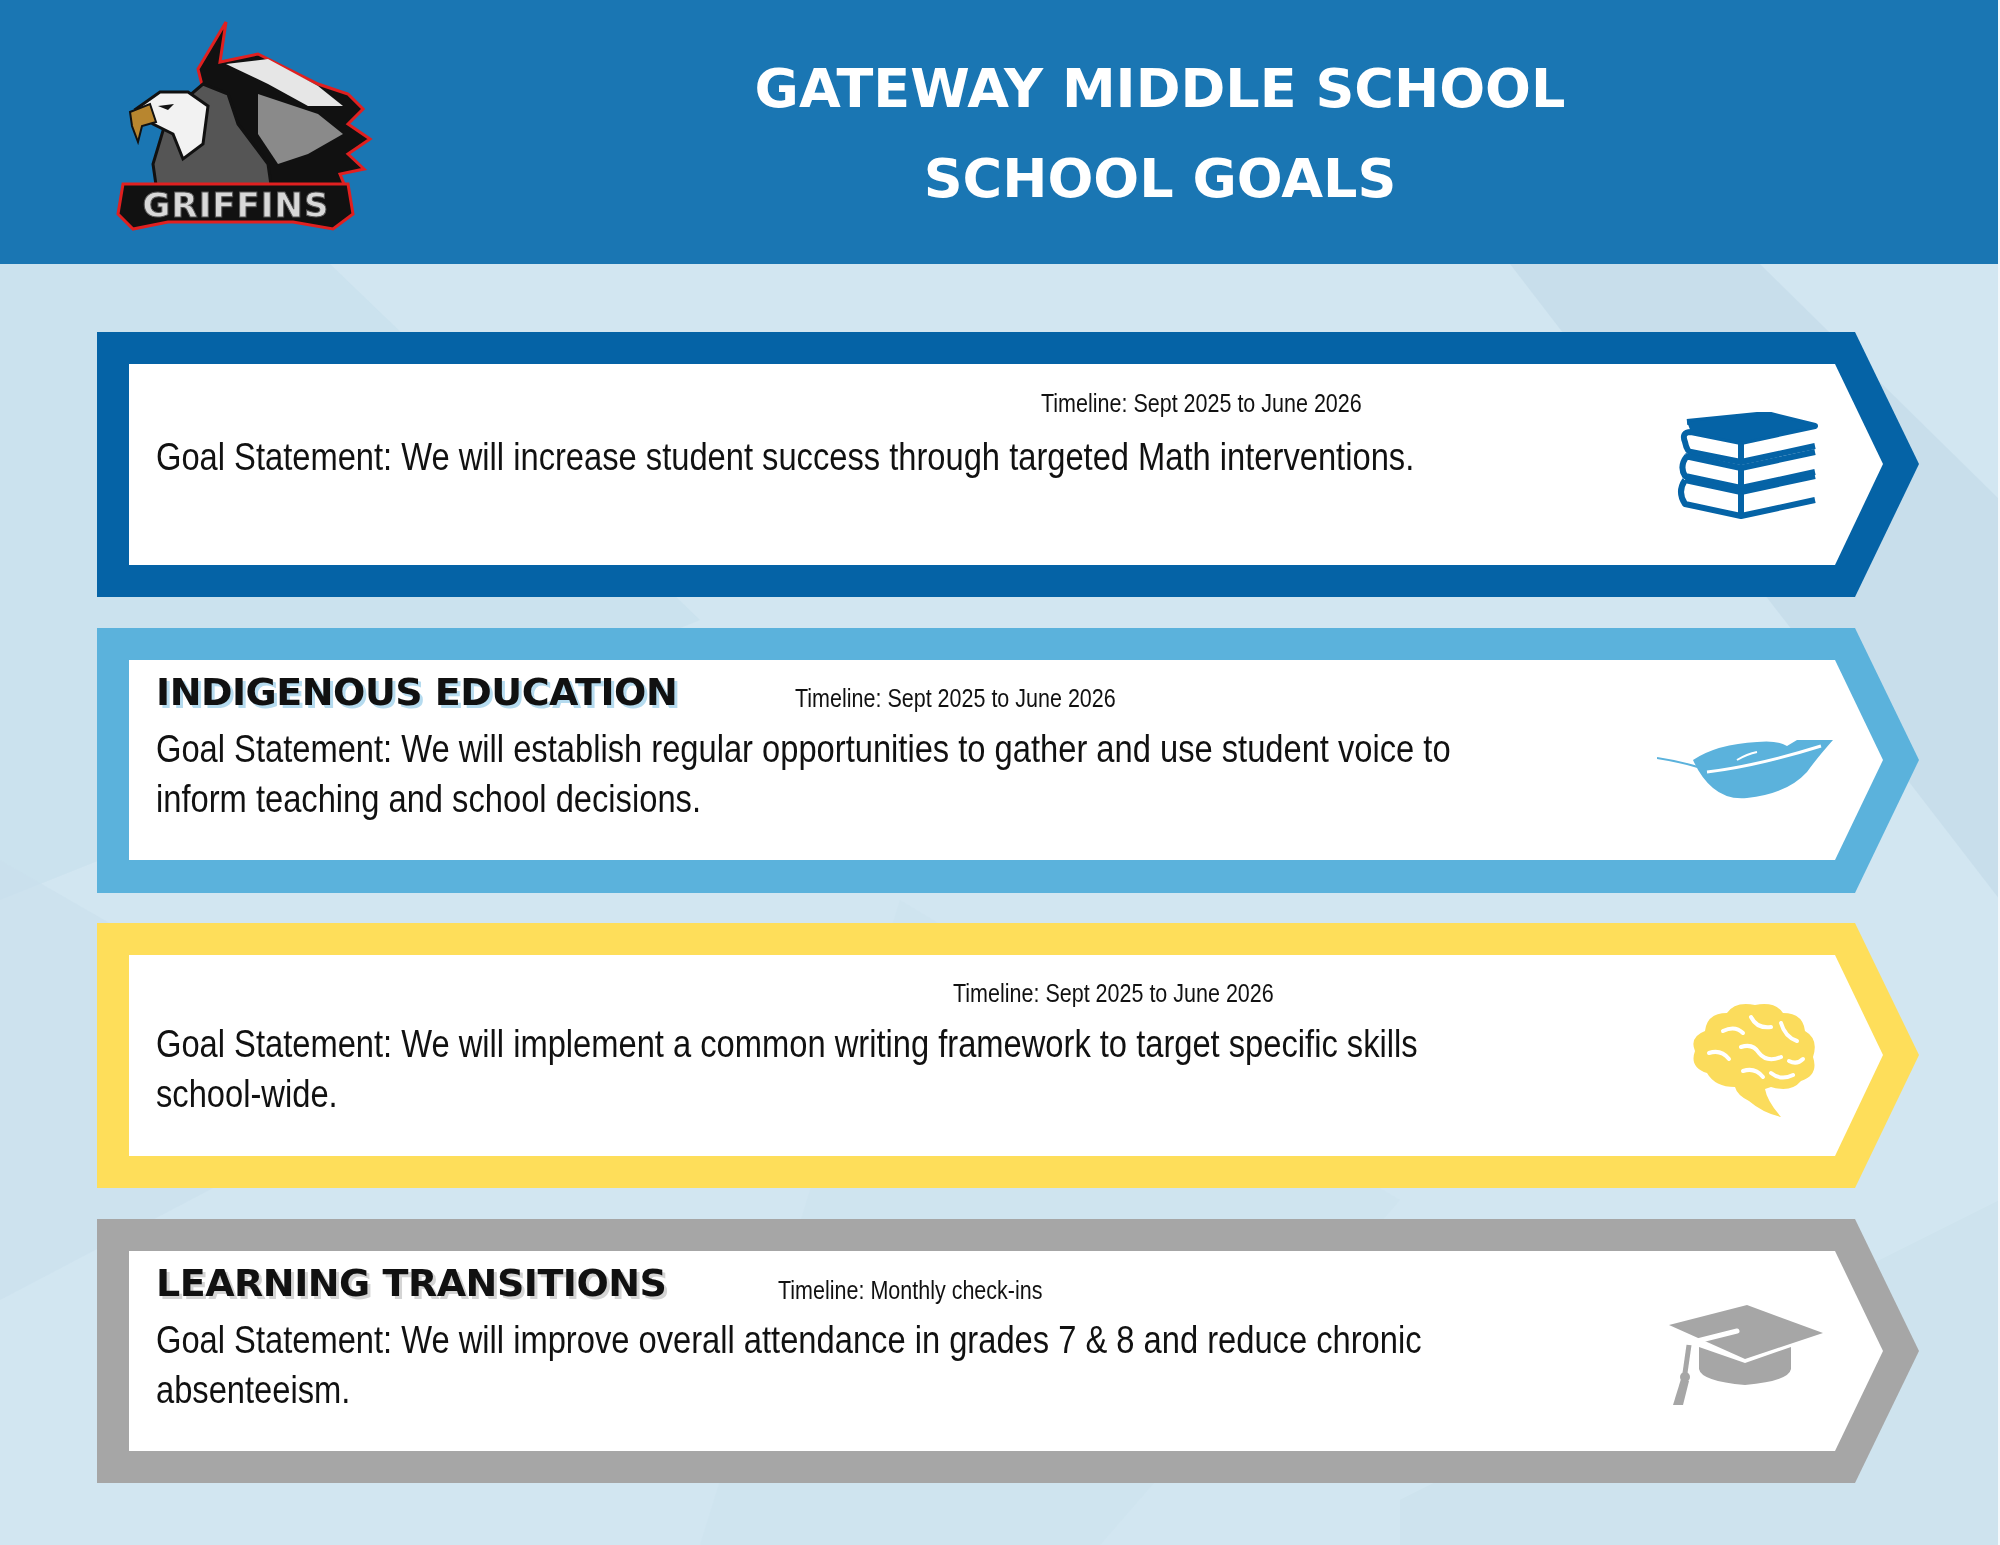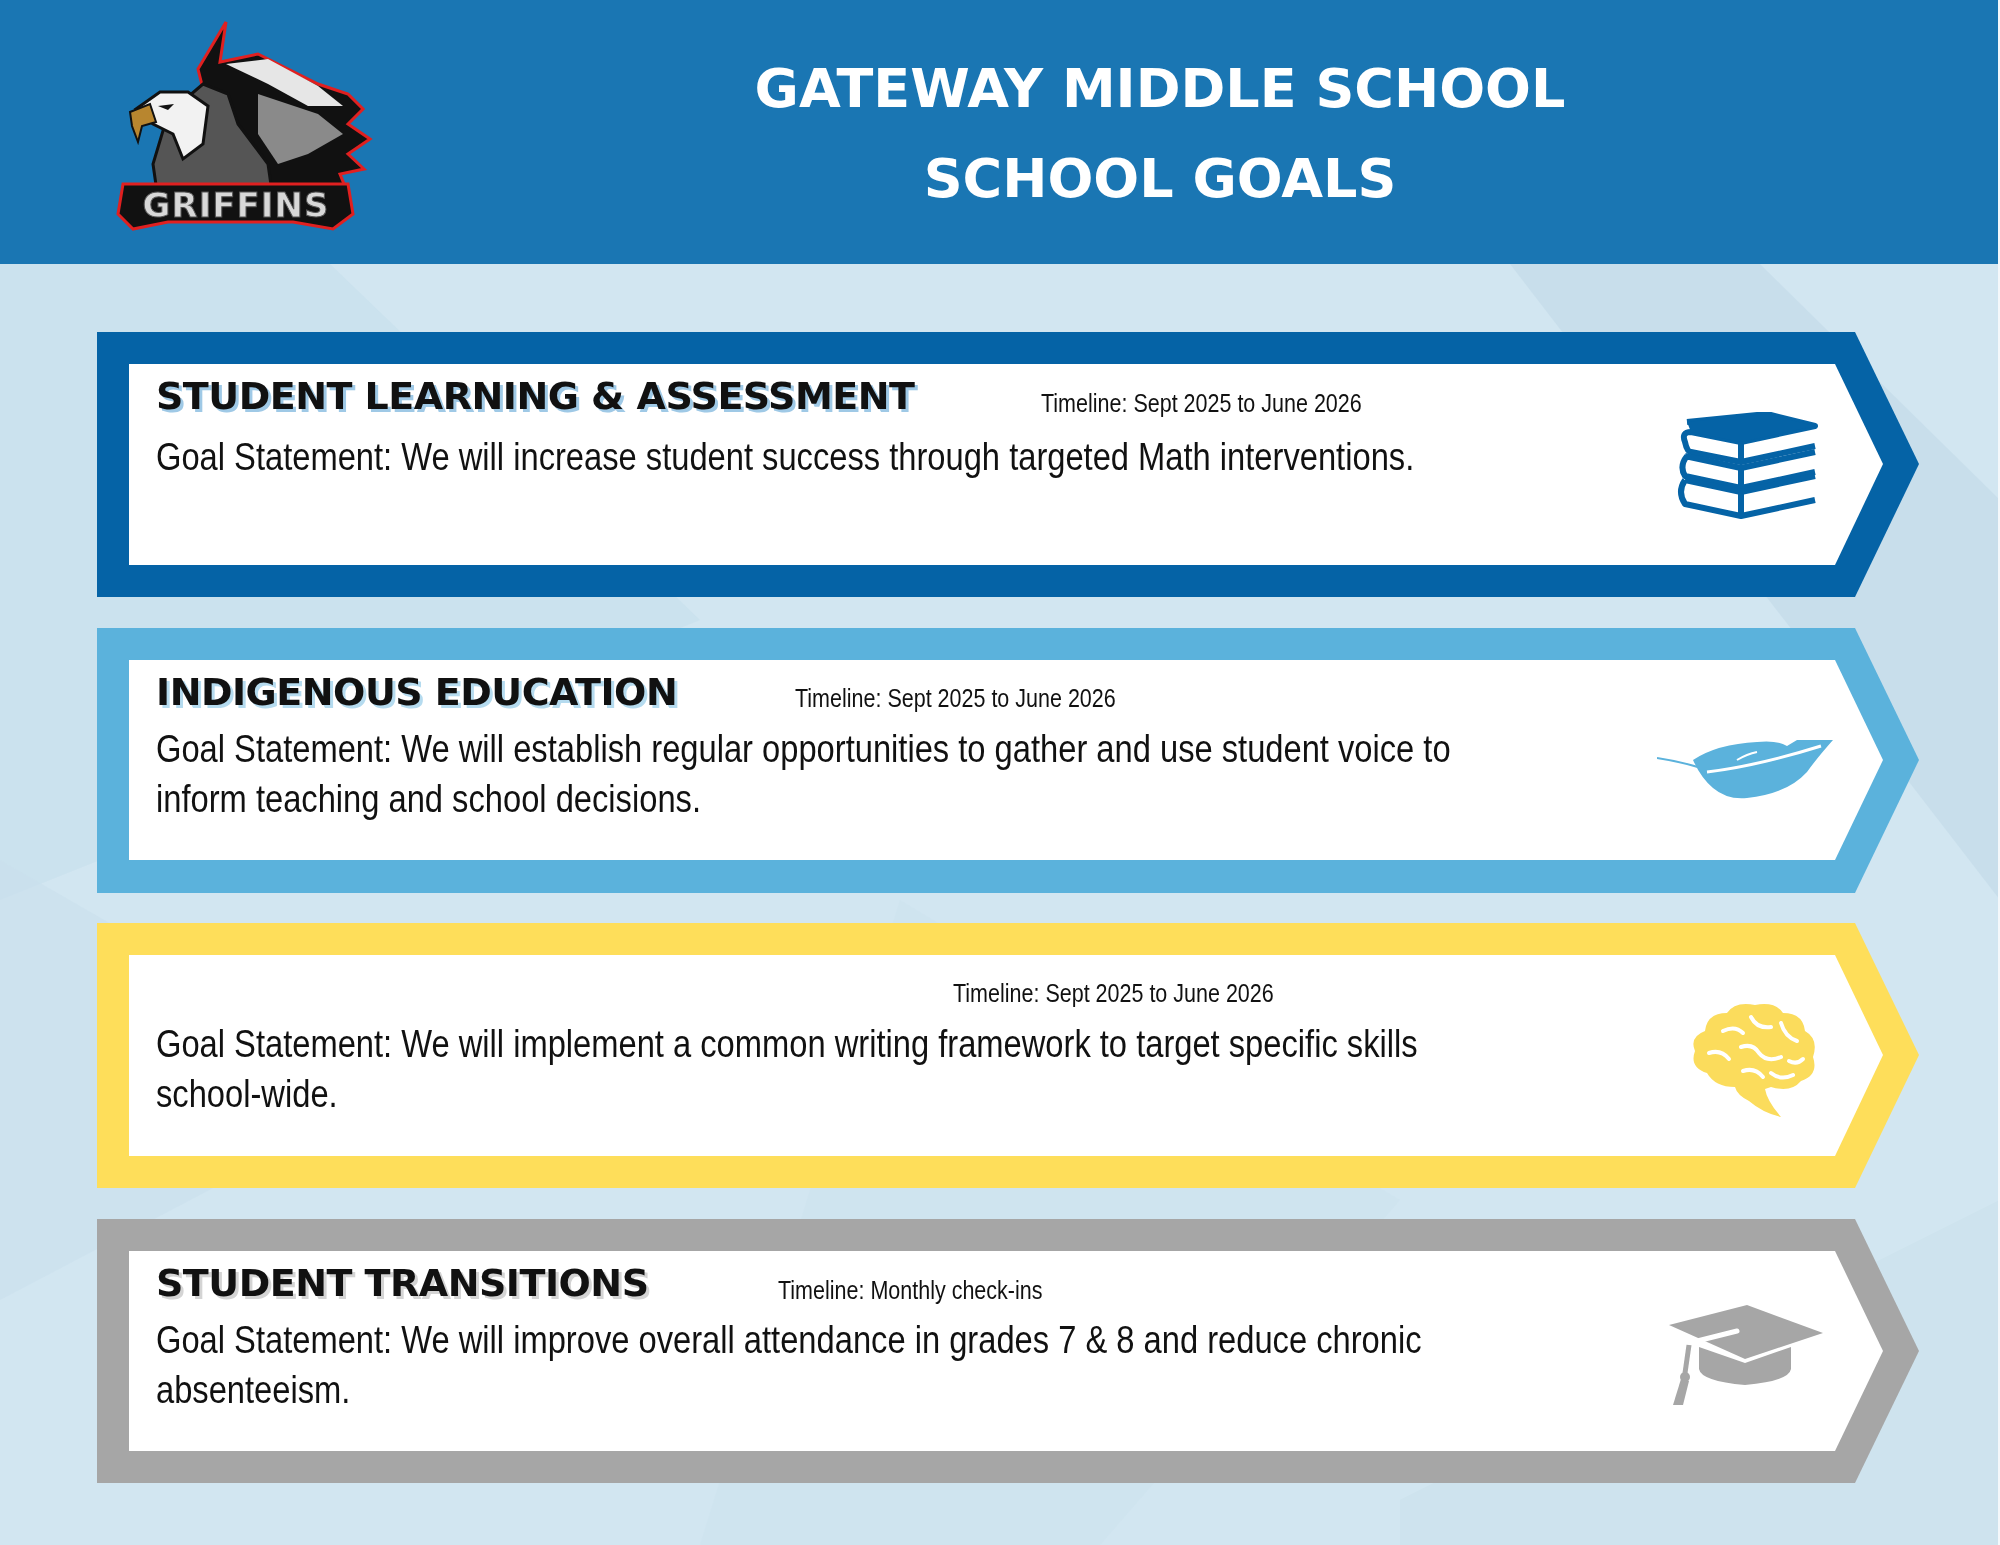--- a/index.html
+++ b/index.html
@@ -79,21 +79,20 @@
 <div class="title">
   <div>GATEWAY MIDDLE SCHOOL</div>
   <div>SCHOOL GOALS</div>
 </div>
 
 <div class="goal" style="top:332px;">
   <svg class="frame" viewBox="0 0 1822 265">
     <polygon points="0,0 1758,0 1822,132 1758,265 0,265" fill="#0563a6"></polygon>
     <polygon points="32,32 1738,32 1786,132 1738,233 32,233" fill="#ffffff"></polygon>
   </svg>
-  <div class="goal-heading" style="text-shadow: 3px 3px 0 #9fc9e6;">STUDENT LEARNING &amp; ASSESSMENT</div>
   <div class="goal-timeline" style="left:944px; top:56px;">Timeline: Sept 2025 to June 2026</div>
   <div class="goal-statement" style="top:100px;">
     <span>Goal Statement: We will increase student success through targeted Math interventions.</span>
   </div>
   <svg class="goal-icon" style="left:1580px;top:80px" width="144" height="110" viewBox="0 0 144 110">
     <g fill="none" stroke="#0563a6" stroke-width="6" stroke-linejoin="round">
       <path d="M10 10 L90 2 L138 14 L64 30 L14 20 Q4 20 8 30 Q10 40 14 40 L64 50 L138 34"></path>
       <path d="M64 30 L64 50"></path>
       <path d="M8 44 L64 56 L138 40 M10 44 Q2 54 8 64 L64 76 L138 60"></path>
       <path d="M64 56 L64 76"></path>
@@ -146,21 +145,21 @@
       <path d="M86 72 Q96 80 108 74"></path>
     </g>
   </svg>
 </div>
 
 <div class="goal" style="top:1219px;">
   <svg class="frame" viewBox="0 0 1822 265">
     <polygon points="0,0 1758,0 1822,132 1758,264 0,264" fill="#a6a6a6"></polygon>
     <polygon points="32,32 1738,32 1786,132 1738,232 32,232" fill="#ffffff"></polygon>
   </svg>
-  <div class="goal-heading" style="text-shadow: 3px 3px 0 #d4d4d4;">STUDENT TRANSITIONS</div>
+  <div class="goal-heading" style="text-shadow: 3px 3px 0 #d4d4d4;">LEARNING TRANSITIONS</div>
   <div class="goal-timeline" style="left:681px; top:56px;">Timeline: Monthly check-ins</div>
   <div class="goal-statement">
     <span>Goal Statement: We will improve overall attendance in grades 7 &amp; 8 and reduce chronic</span>
     <span>absenteeism.</span>
   </div>
   <svg class="goal-icon" style="left:1568px;top:78px" width="160" height="112" viewBox="0 0 160 112">
     <path d="M4 28 L82 8 L158 36 L80 62 Z" fill="#a6a6a6"></path>
     <path d="M34 50 L34 72 Q36 84 80 88 Q124 84 126 72 L126 50 L80 66 Z" fill="#a6a6a6"></path>
     <path d="M72 34 L24 46 L20 74" stroke="#ffffff" stroke-width="5" fill="none" stroke-linecap="round"></path>
     <path d="M24 48 L20 76" stroke="#a6a6a6" stroke-width="5" fill="none"></path>

